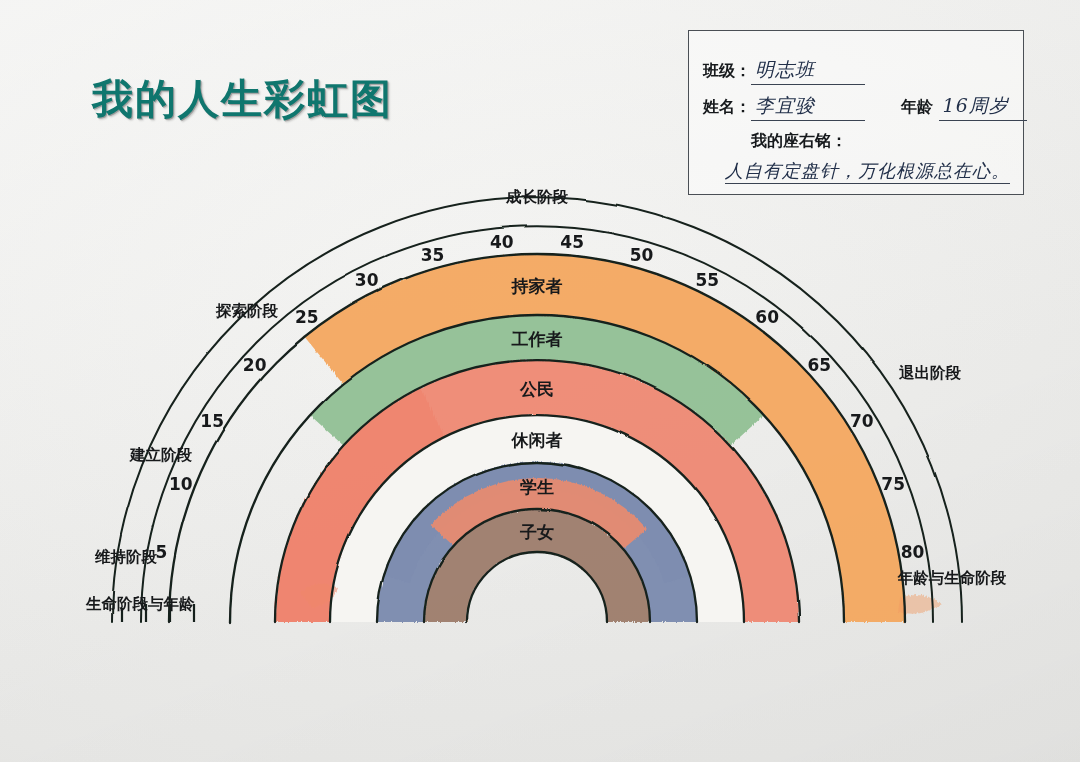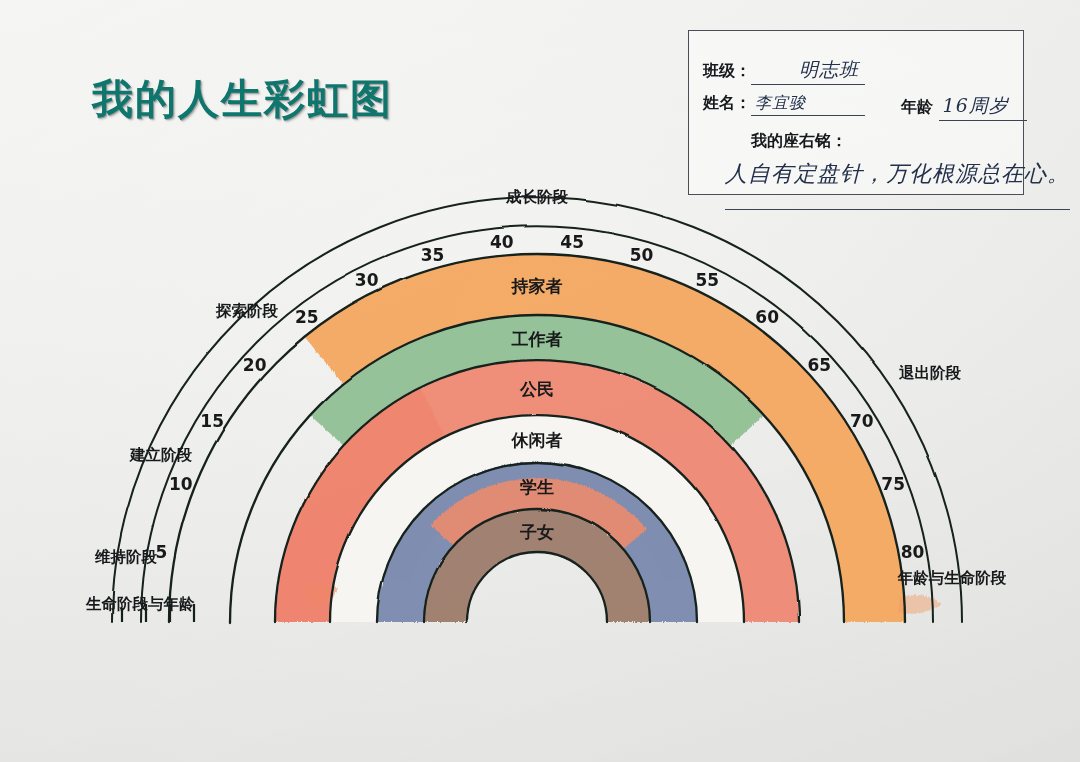--- a/index.html
+++ b/index.html
@@ -61,30 +61,30 @@
 </style>
 </head>
 <body>
 
 <div id="paper"></div>
 
 <div id="title">我的人生彩虹图</div>
 
 <div id="infobox">
   <div class="ib-row" style="left:14px;top:26px;">
-    <span class="ib-lbl">班级：</span><span class="hand ul" style="font-size:19px;min-width:104px;text-align:right;">明志班</span>
+    <span class="ib-lbl">班级：</span><span class="hand ul" style="font-size:19px;min-width:104px;">明志班</span>
   </div>
   <div class="ib-row" style="left:14px;top:62px;">
-    <span class="ib-lbl">姓名：</span><span class="hand ul" style="font-size:16px;min-width:104px;">李宜骏</span>
+    <span class="ib-lbl">姓名：</span><span class="hand ul" style="font-size:19px;min-width:104px;">李宜骏</span>
   </div>
   <div class="ib-row" style="left:212px;top:62px;">
     <span class="ib-lbl">年龄</span>&nbsp;<span class="hand ul" style="font-size:19px;min-width:78px;">16周岁</span>
   </div>
   <div class="ib-row" style="left:14px;top:100px;margin-left:48px;">我的座右铭：</div>
-  <div class="ib-row hand" style="left:36px;top:128px;font-size:22px;border-bottom:1.1px solid #3a4352;padding-bottom:20px;">人自有定盘针，万化根源总在心。</div>
+  <div class="ib-row hand" style="left:36px;top:128px;font-size:18px;border-bottom:1.1px solid #3a4352;padding-bottom:0;">人自有定盘针，万化根源总在心。</div>
 </div>
 
 <svg id="chart" viewBox="0 0 1080 762">
   <defs>
 
     <filter id="crayon" x="-5%" y="-5%" width="110%" height="110%">
       <feTurbulence type="fractalNoise" baseFrequency="0.9 0.04" numOctaves="3" seed="7" result="n"></feTurbulence>
       <feDisplacementMap in="SourceGraphic" in2="n" scale="3" xChannelSelector="R" yChannelSelector="G"></feDisplacementMap>
     </filter>
     <filter id="crayon2" x="-5%" y="-5%" width="110%" height="110%">

